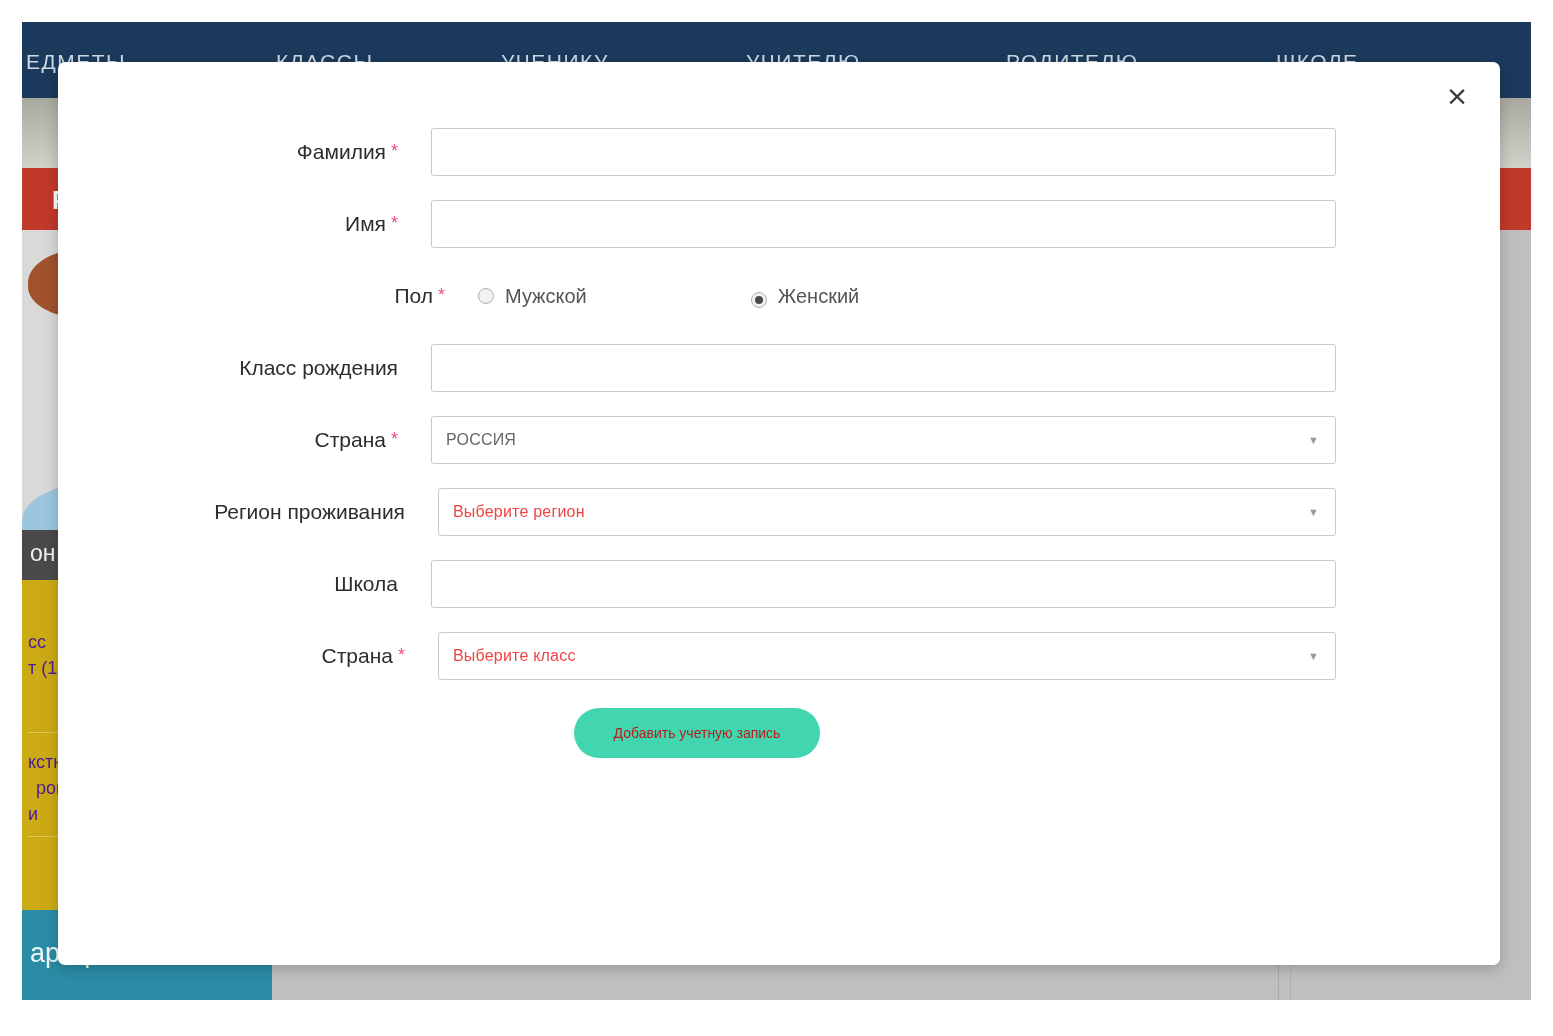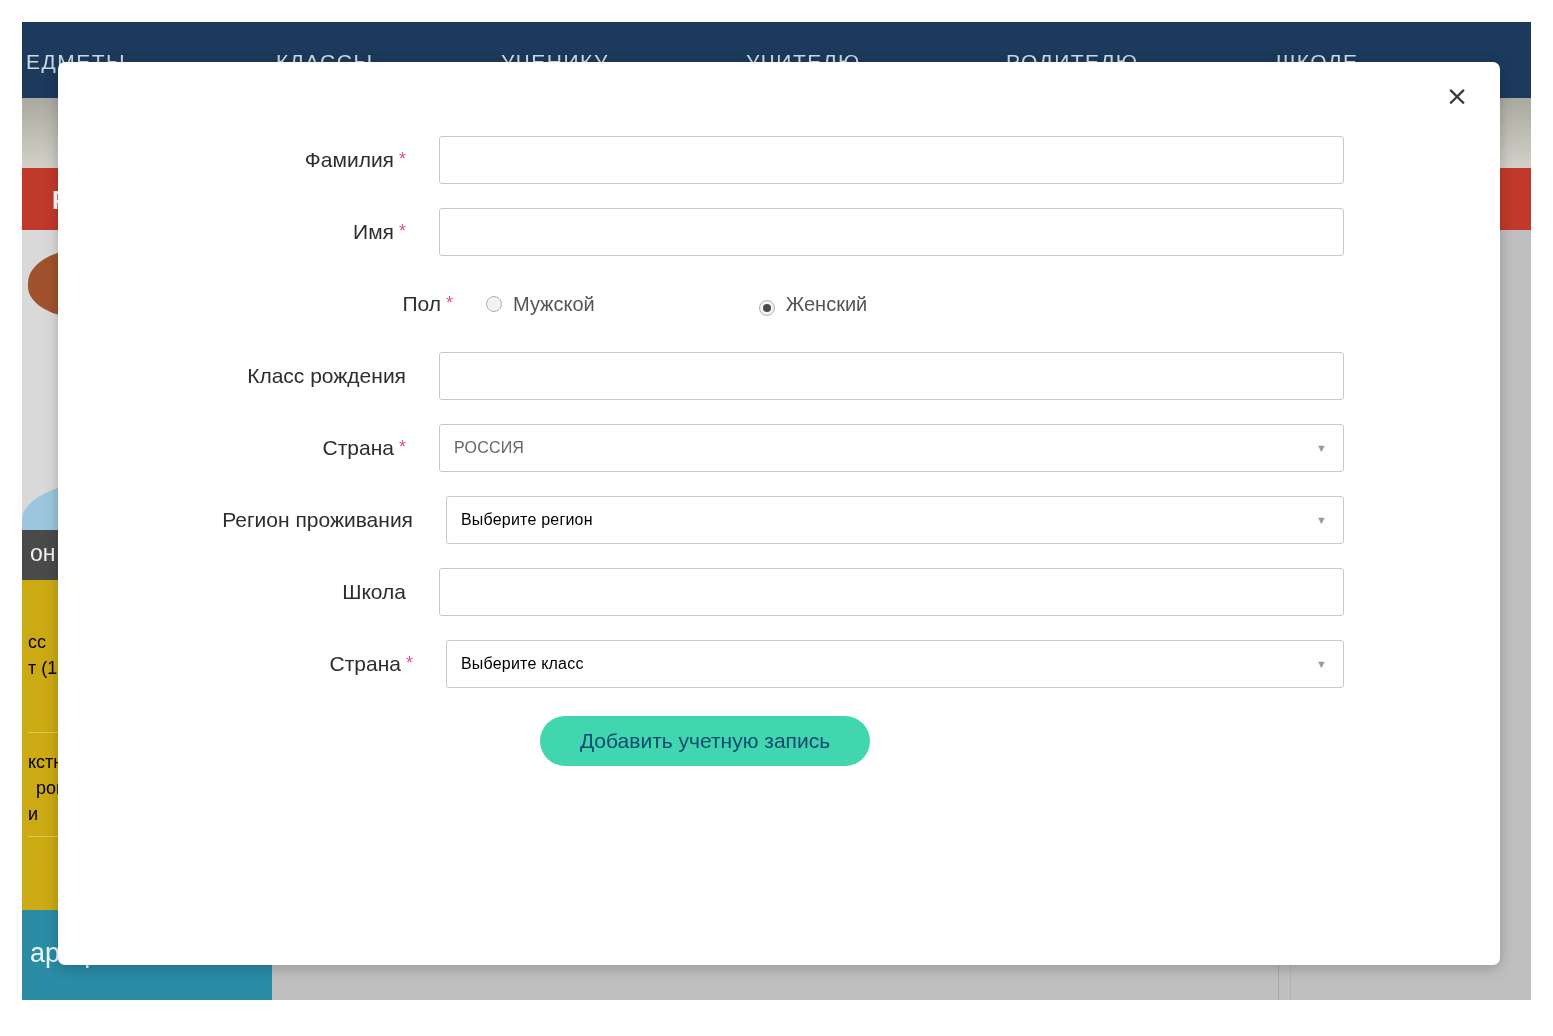--- a/index.html
+++ b/index.html
@@ -111,21 +111,21 @@
     color: #f0f0f0; font-size: 23px;
   }
   .bg-yellow {
     position: absolute;
     left: 0; top: 350px;
     width: 250px; height: 330px;
     background: #ccaa14;
   }
   .bg-yellow .y-line {
     position: absolute;
-    color: #000000;
+    color: #4c1d95;
     font-size: 18px;
     white-space: nowrap;
   }
   .bg-yellow .divider {
     position: absolute;
     left: 6px; width: 238px; height: 1px;
     background: #e0c955;
   }
   .bg-teal {
     position: absolute;
@@ -186,23 +186,22 @@
     color: #3b3b3b;
     font-size: 27px;
     line-height: 1;
     cursor: pointer;
     font-family: "DejaVu Sans", sans-serif;
   }
 
   #form {
     position: absolute;
     left: 0;
-    top: 74px;
+    top: 66px;
     width: 1278px;
-    padding-left: 8px;
   }
   .row {
     display: flex;
     align-items: center;
     margin-bottom: 24px;
   }
   .lbl {
     width: 387px;
     text-align: right;
     padding-right: 0;
@@ -247,21 +246,21 @@
     font-size: 16px;
     color: #666;
     padding: 0 30px 0 14px;
     display: flex;
     align-items: center;
     position: relative;
     cursor: pointer;
   }
   .sel.narrow { width: 898px; }
   .sel-value { letter-spacing: 0.2px; }
-  .sel-value.placeholder { color: #000000; }
+  .sel-value.placeholder { color: #ef4444; }
   .caret {
     position: absolute;
     right: 16px;
     top: 50%;
     transform: translateY(-50%);
     color: #9a9a9a;
     font-size: 11px;
     line-height: 1;
   }
 
@@ -297,26 +296,26 @@
     background: #4a4a4a;
   }
 
   #submit-row {
     display: flex;
     justify-content: center;
     margin-top: 28px;
   }
   #submit-btn {
     background: #41d6b0;
-    color: #0c4a6e;
+    color: #b91c1c;
     border: none;
     border-radius: 26px;
     height: 50px;
     padding: 0 40px;
-    font-size: 21px;
+    font-size: 14px;
     cursor: pointer;
     font-family: "Liberation Sans", sans-serif;
   }
 </style>
 </head>
 <body>
 
 <div id="page-backdrop">
   <div class="bg-navbar">
     <div class="bg-nav-items">

